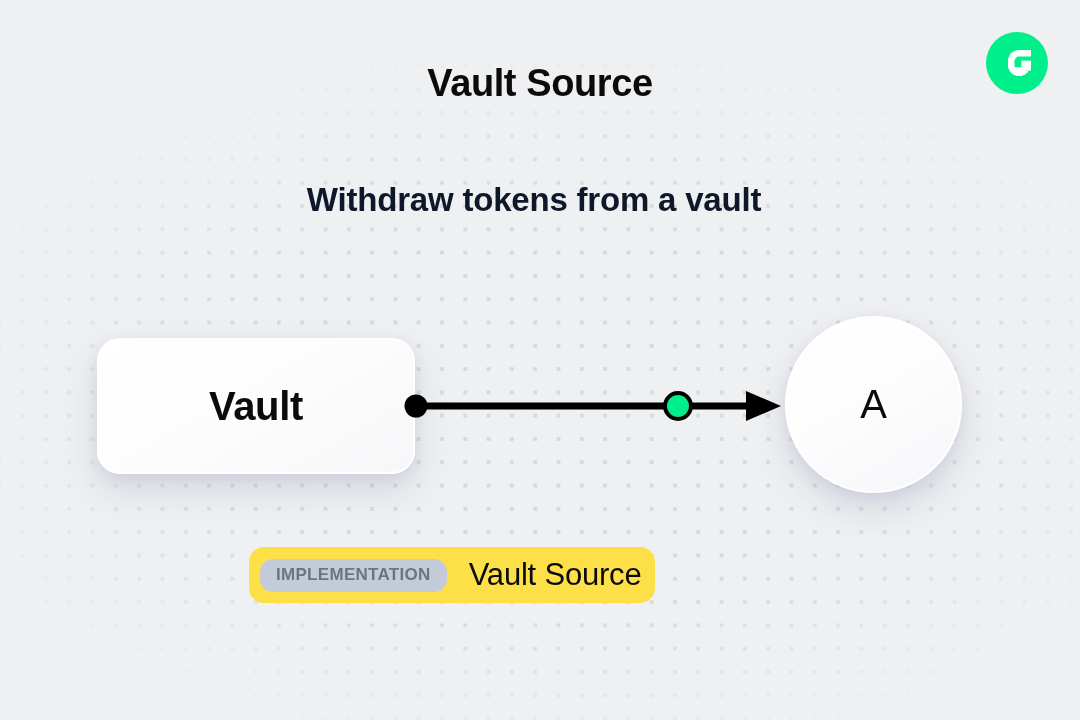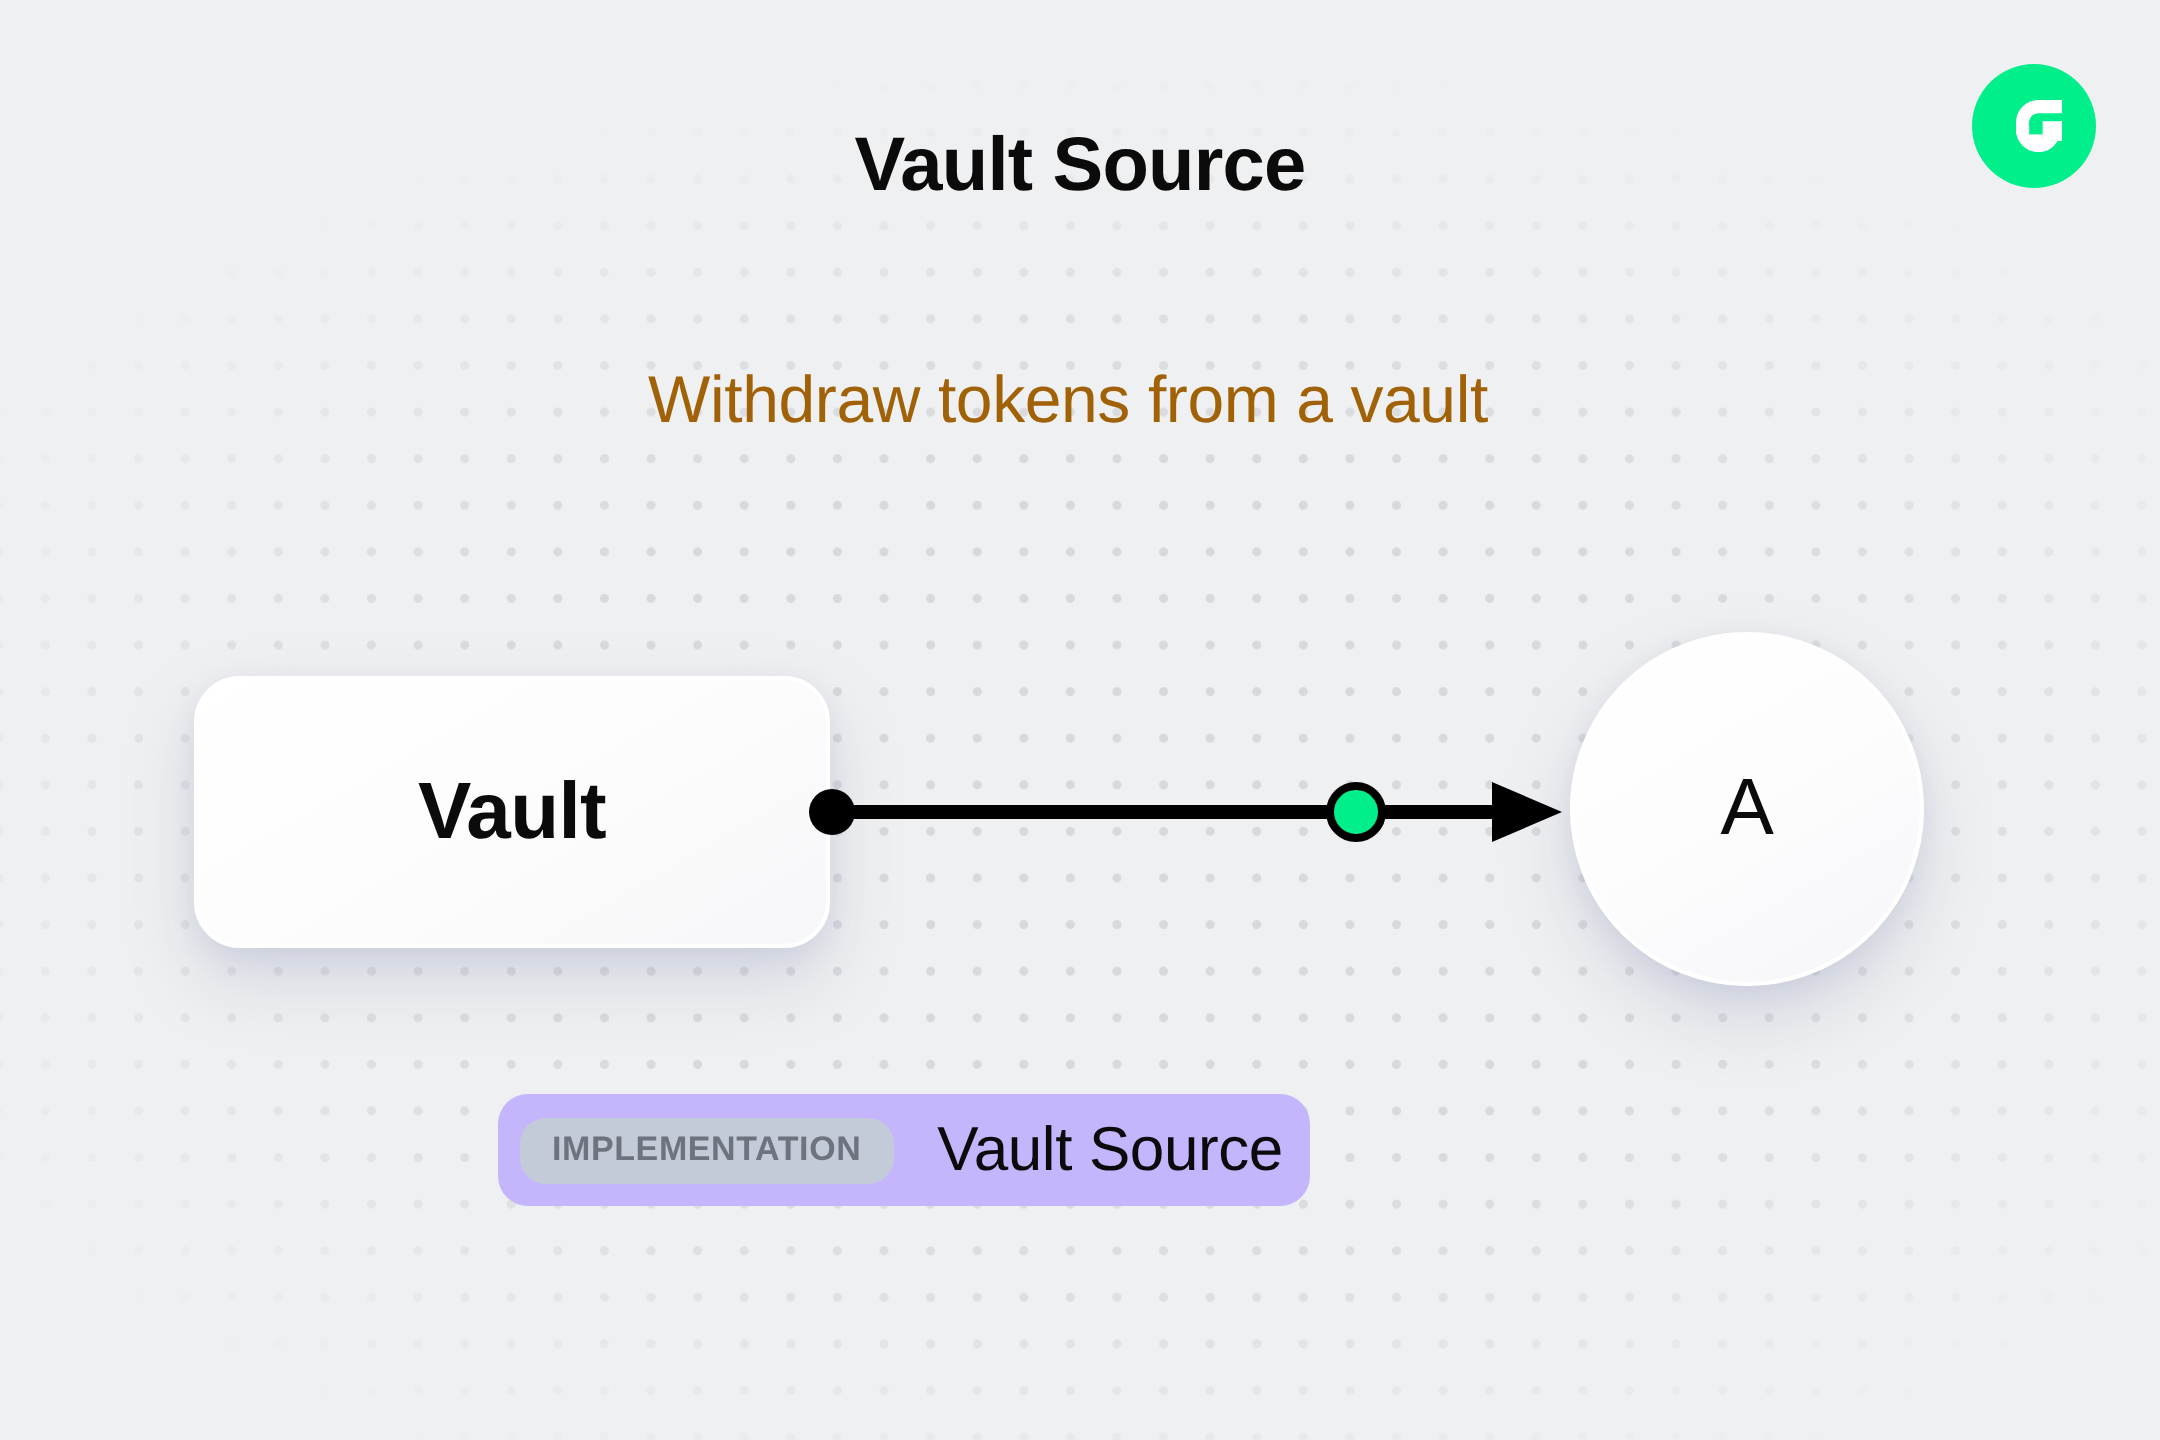--- a/index.html
+++ b/index.html
@@ -59,23 +59,23 @@
     letter-spacing: -0.4px;
     color: #0b0b0c;
   }
   #page-subtitle {
     position: absolute;
     left: 0;
     top: 181px;
     width: 1068px;
     text-align: center;
     font-size: 33px;
-    font-weight: 400;
+    font-weight: 700;
     letter-spacing: -0.2px;
-    color: #a16207;
+    color: #0f172a;
   }
 
   
   #brand-logo {
     position: absolute;
     left: 986px;
     top: 32px;
     width: 62px;
     height: 62px;
   }
@@ -144,21 +144,21 @@
     overflow: visible;
   }
 
   
   #impl-badge {
     position: absolute;
     left: 249px;
     top: 547px;
     height: 56px;
     border-radius: 15px;
-    background: #c4b5fd;
+    background: #fde047;
     display: flex;
     align-items: center;
     padding: 0 14px 0 11px;
     box-sizing: border-box;
   }
   #impl-badge-tag {
     background: #c3cbd9;
     color: #6e747f;
     font-size: 17px;
     font-weight: bold;

